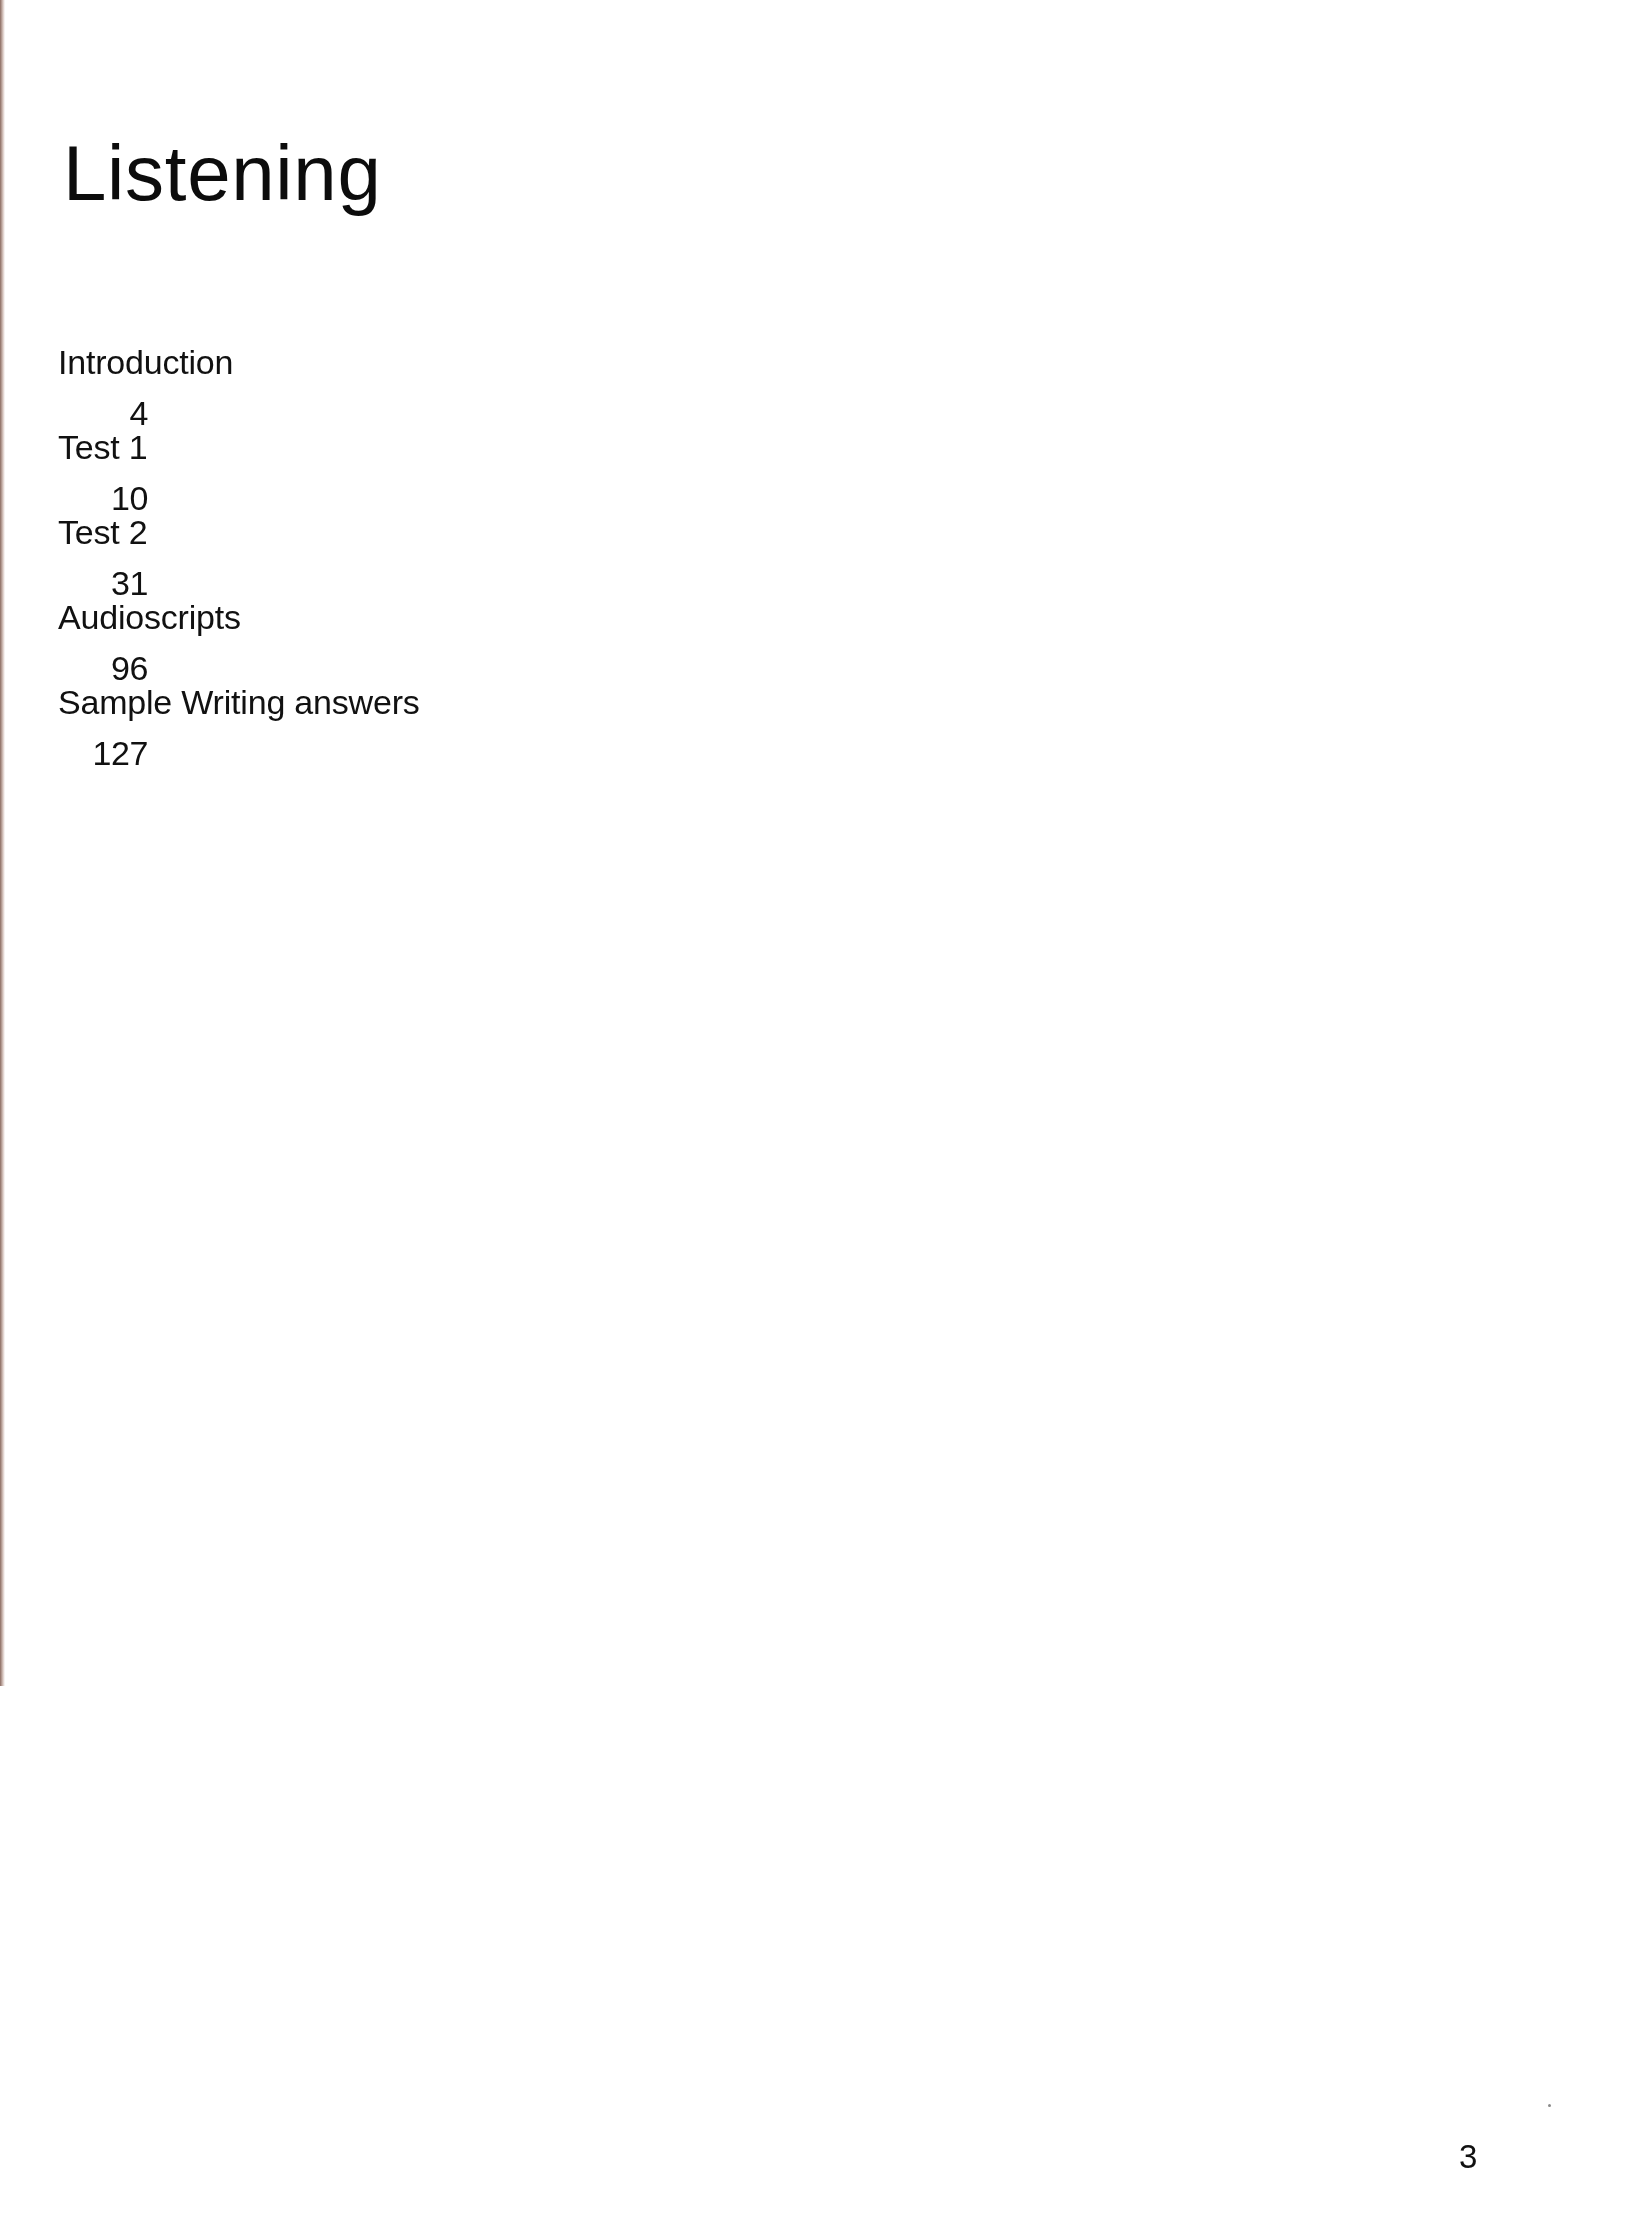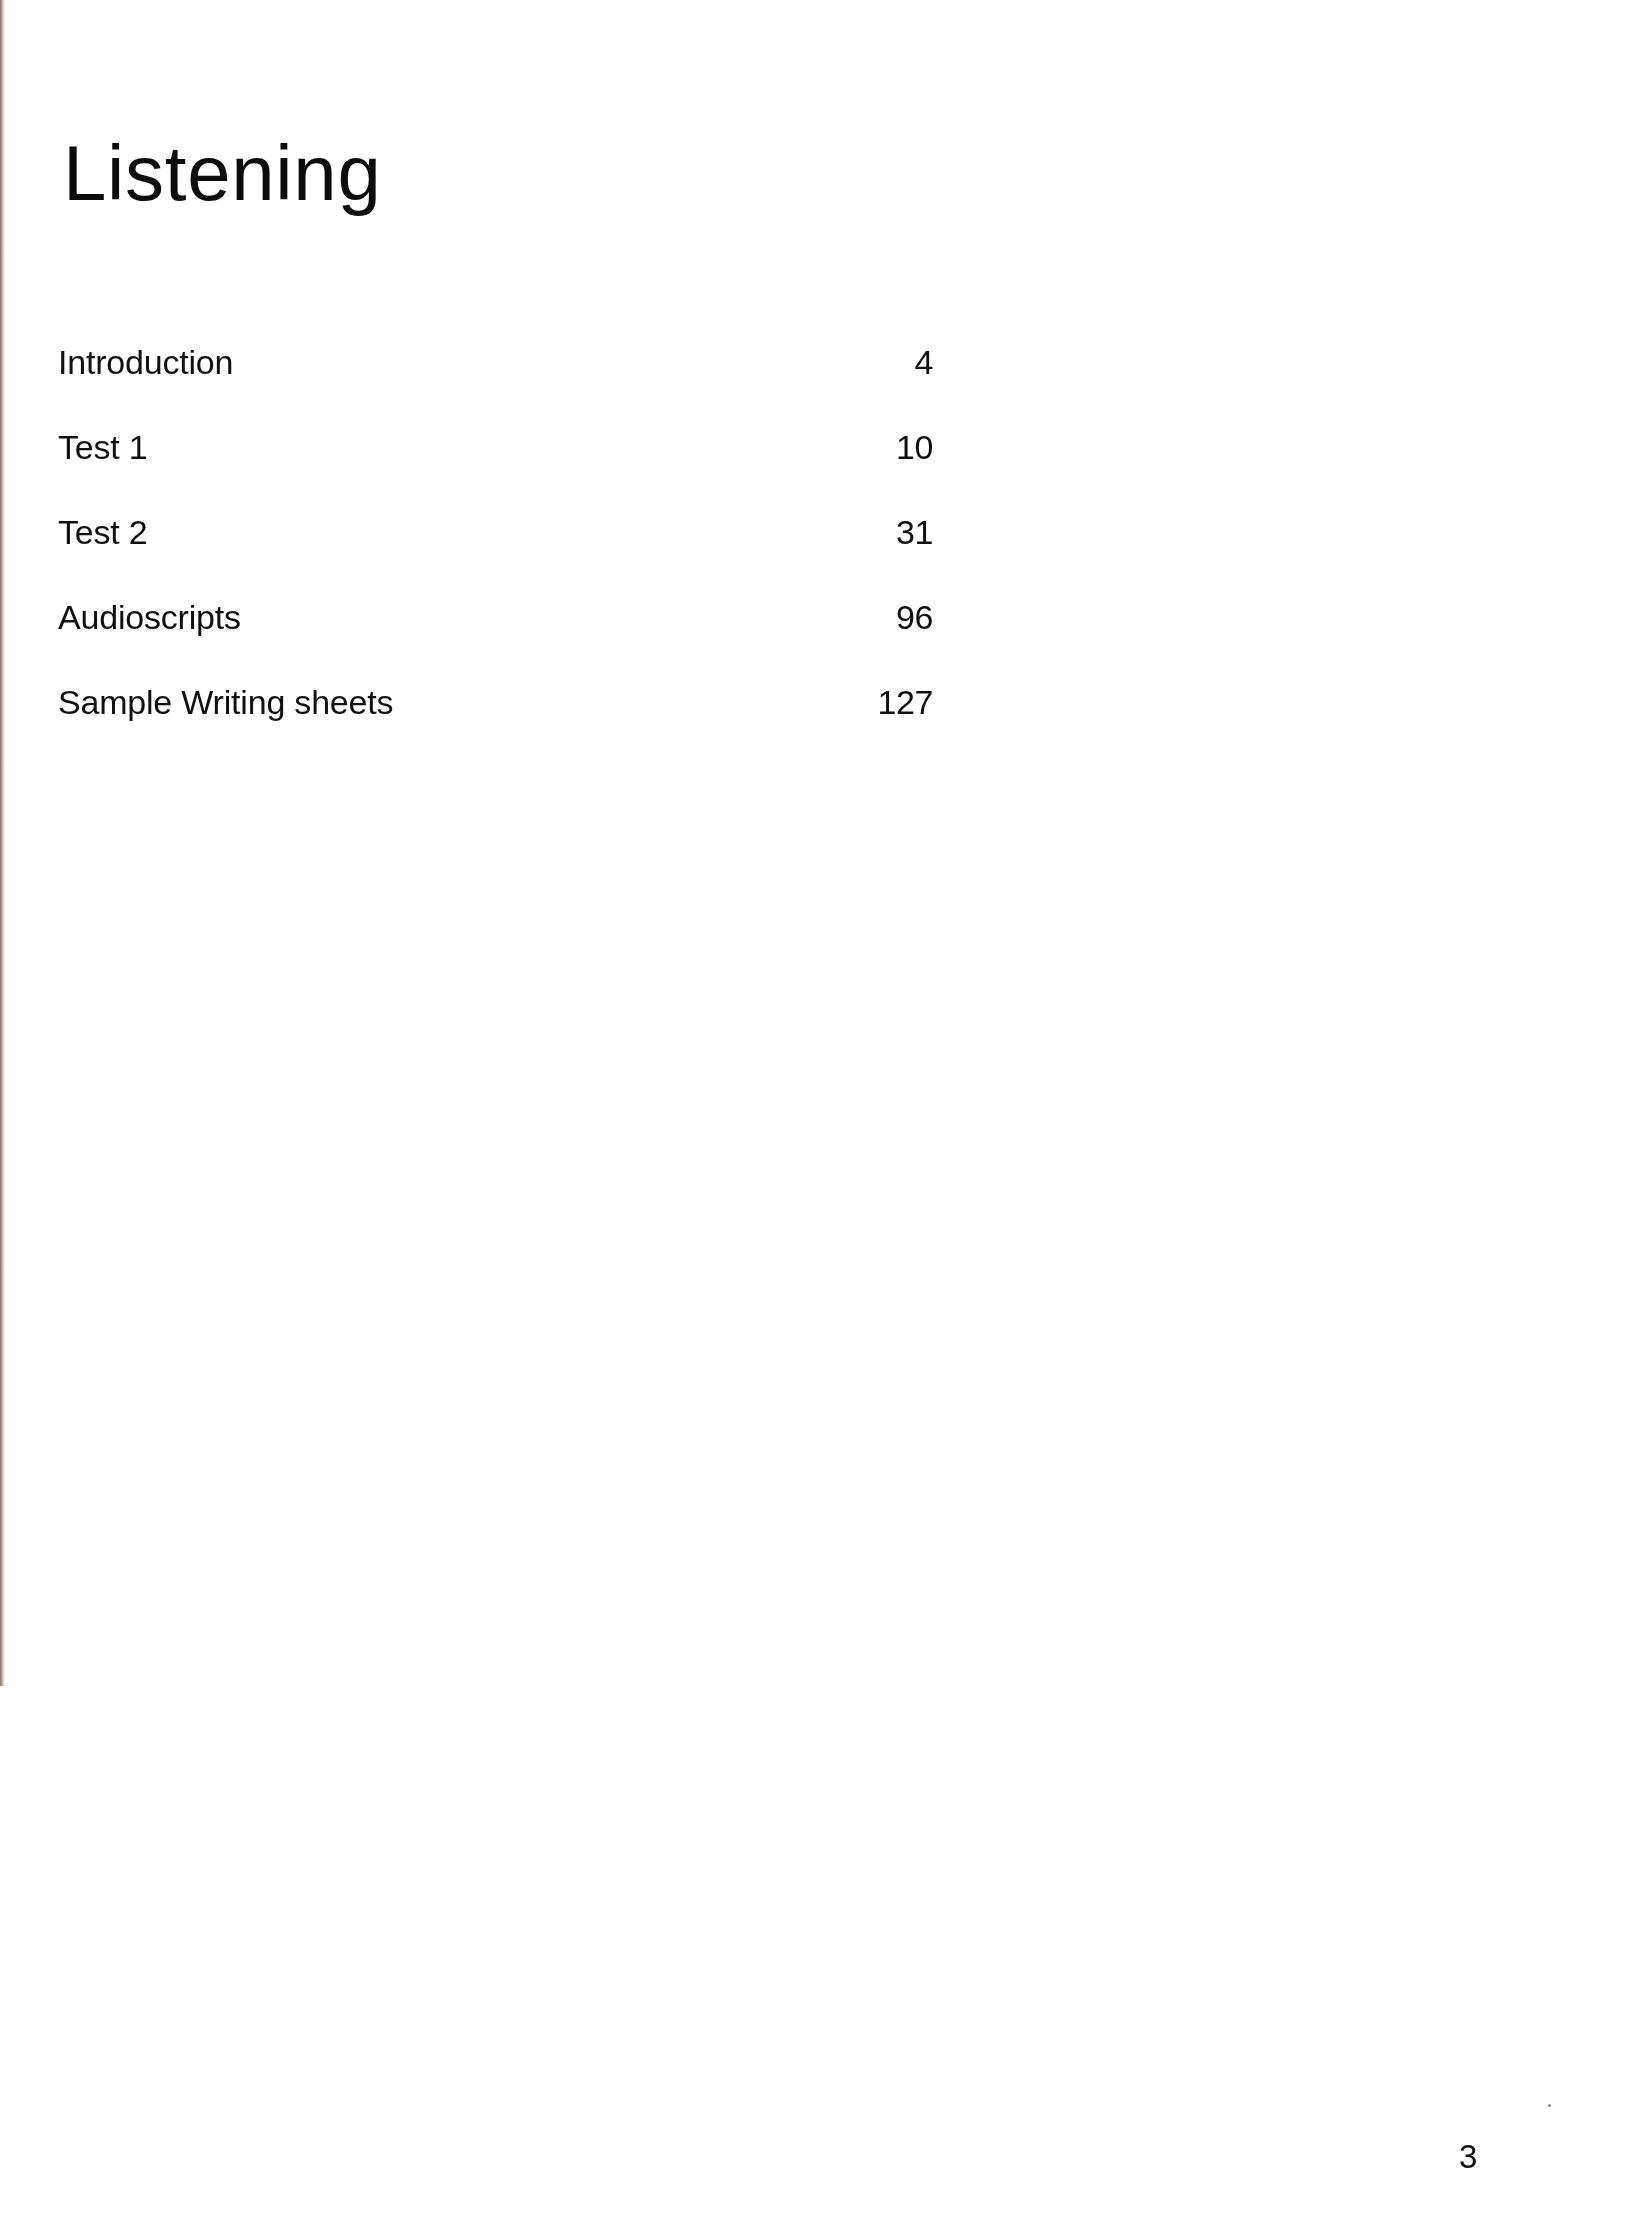--- a/index.html
+++ b/index.html
@@ -44,20 +44,21 @@
       list-style: none;
     }
     .toc-row {
       display: flex;
       justify-content: space-between;
       align-items: baseline;
       height: 85px;
       font-size: 34px;
       line-height: 1;
       color: #111111;
+      flex-direction: column;
     }
     .toc-row .label {
       letter-spacing: -0.2px;
     }
     .toc-row .num {
       text-align: right;
       min-width: 90px;
       letter-spacing: -0.4px;
     }
     .page-number {
@@ -95,21 +96,21 @@
   </li>
   <li class="toc-row">
     <span class="label">Test 2</span>
     <span class="num">31</span>
   </li>
   <li class="toc-row">
     <span class="label">Audioscripts</span>
     <span class="num">96</span>
   </li>
   <li class="toc-row">
-    <span class="label">Sample Writing sheets</span>
+    <span class="label">Sample Writing answers</span>
     <span class="num">127</span>
   </li>
 </ul>
 
 <div class="speck"></div>
 
 <div class="page-number">3</div>
 
 
 </body></html>

